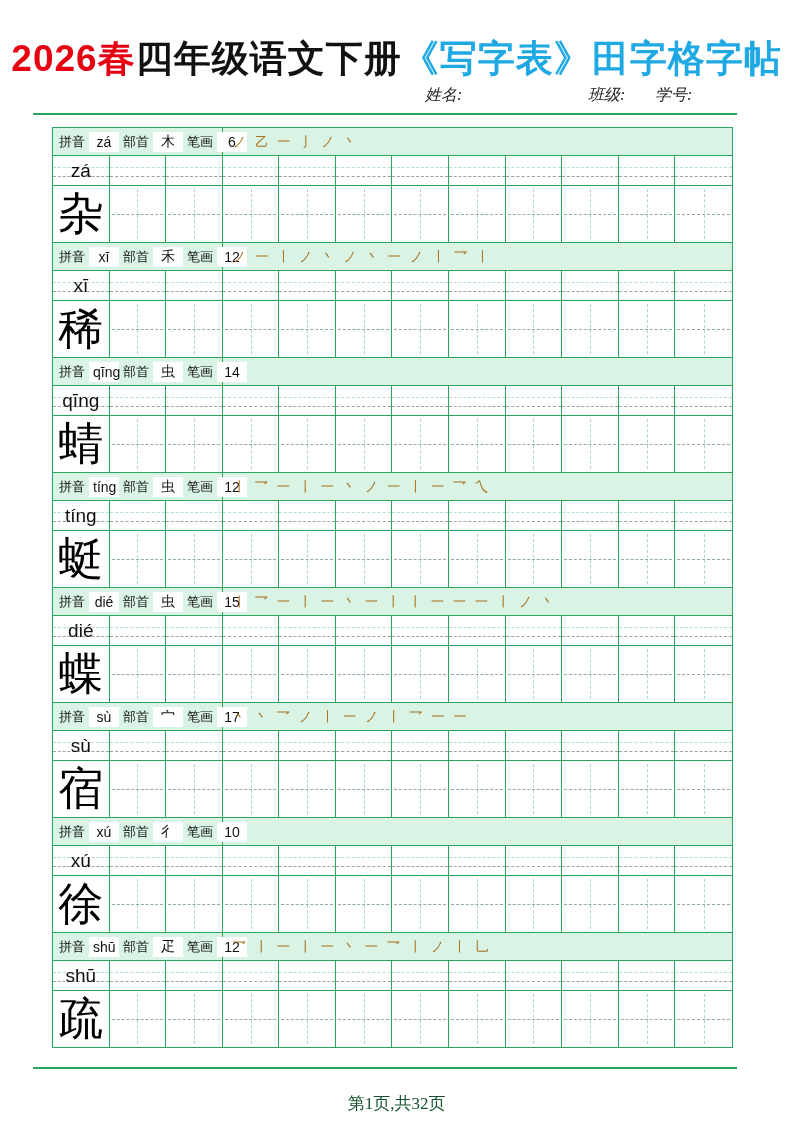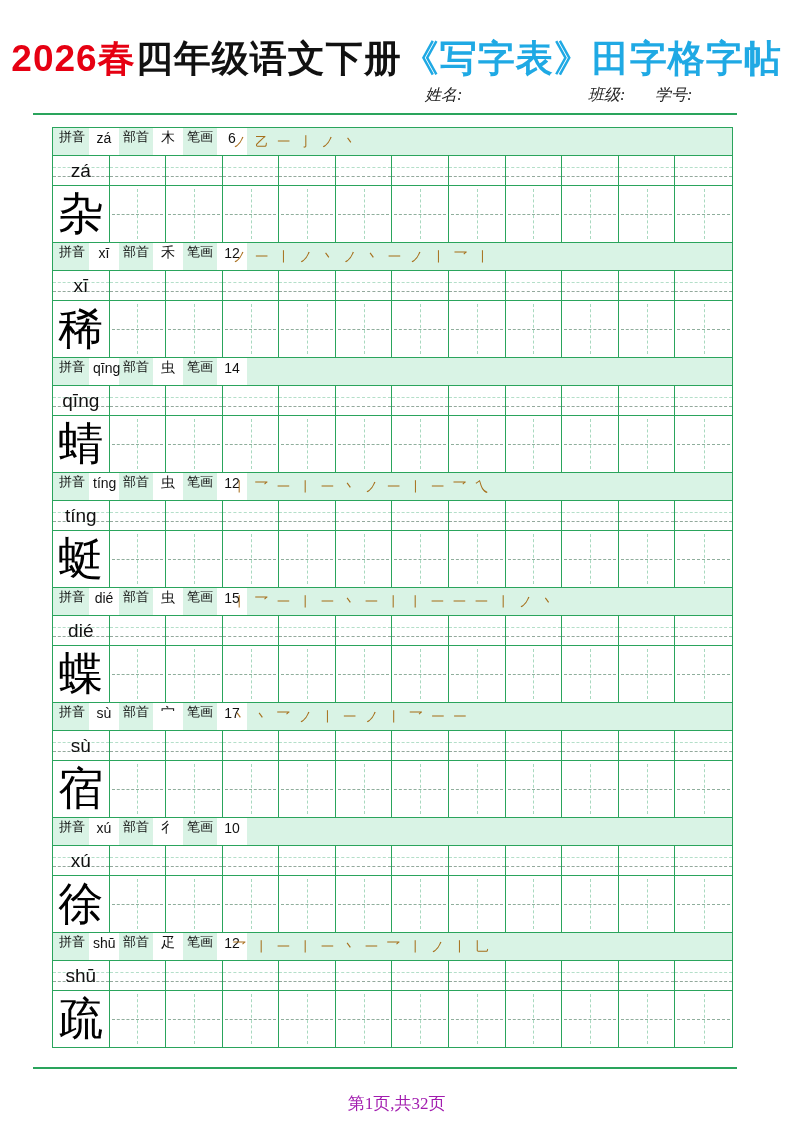--- a/index.html
+++ b/index.html
@@ -28,21 +28,21 @@
   .rule.bottom { top:1067px; }
 
   
   .grid-table { position:absolute; left:52px; top:127px; width:681px;
                 border:1.5px solid #2aa45c; background:#ffffff; }
   .block { border-bottom:1.5px solid #2aa45c; }
   .block:last-child { border-bottom:none; }
 
   
   .block-header { display:flex; height:28px; background:#d9f3e5; border-bottom:1px solid #2aa45c; }
-  .hleft { width:170px; min-width:170px; display:flex; 
+  .hleft { width:170px; min-width:170px; display:flex; align-items:center;
            border-right:1.5px solid #2aa45c; padding-left:4px; }
   .lbl { font-size:13px; color:#111; margin:0 2px; font-family:"Liberation Serif", serif; white-space:nowrap; }
   .val { background:#ffffff; font-size:14px; color:#111; text-align:center;
          min-width:30px; padding:1px 4px; margin:0 2px; line-height:18px; white-space:nowrap; }
   .val.kai { font-family:"Liberation Serif", serif; }
   .hstrokes { flex:1; display:flex; align-items:center; padding-left:10px;
               font-size:13px; color:#a16207; letter-spacing:9px; overflow:hidden;
               font-family:"Liberation Serif", serif; opacity:.9; white-space:nowrap; }
 
   
@@ -63,21 +63,21 @@
   .ccell::before { content:""; position:absolute; top:3px; bottom:3px; left:50%; width:0;
                    border-left:1px dashed #a8d9bf; }
   .ccell::after  { content:""; position:absolute; left:2px; right:2px; top:50%; height:0;
                    border-top:1px dashed #8fae9c; }
   .ccell.first::before, .ccell.first::after { display:none; }
   .ctext { position:absolute; inset:0; display:flex; align-items:center; justify-content:center;
            font-size:45px; color:#000; z-index:2; font-family:"Liberation Serif", serif; }
 
   
   .footer { position:absolute; top:1092px; left:0; width:793px; text-align:center;
-            font-size:17px; color:#a21caf; font-family:"Liberation Serif", serif; }
+            font-size:17px; color:#14532d; font-family:"Liberation Serif", serif; }
 </style>
 </head>
 <body>
 
 <div class="title">
   <span class="t-red">2026春</span><span class="t-black">四年级语文下册</span><span class="t-blue">《写字表》田字格字帖</span>
 </div>
 
 <div class="info-row">
   <span class="info-field f0">姓名:</span>

